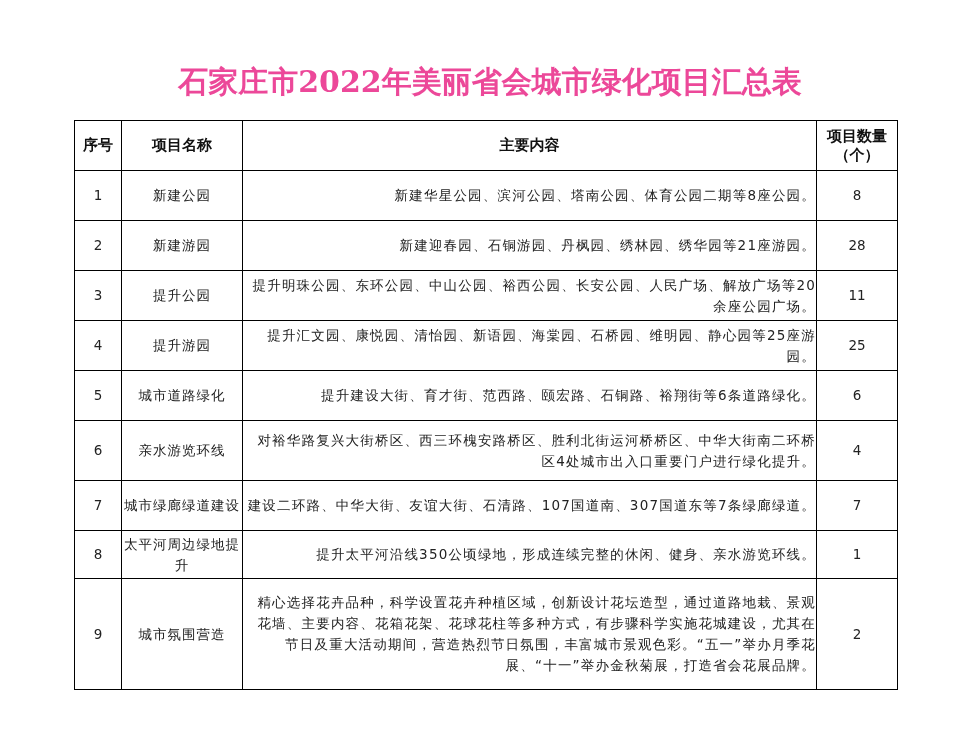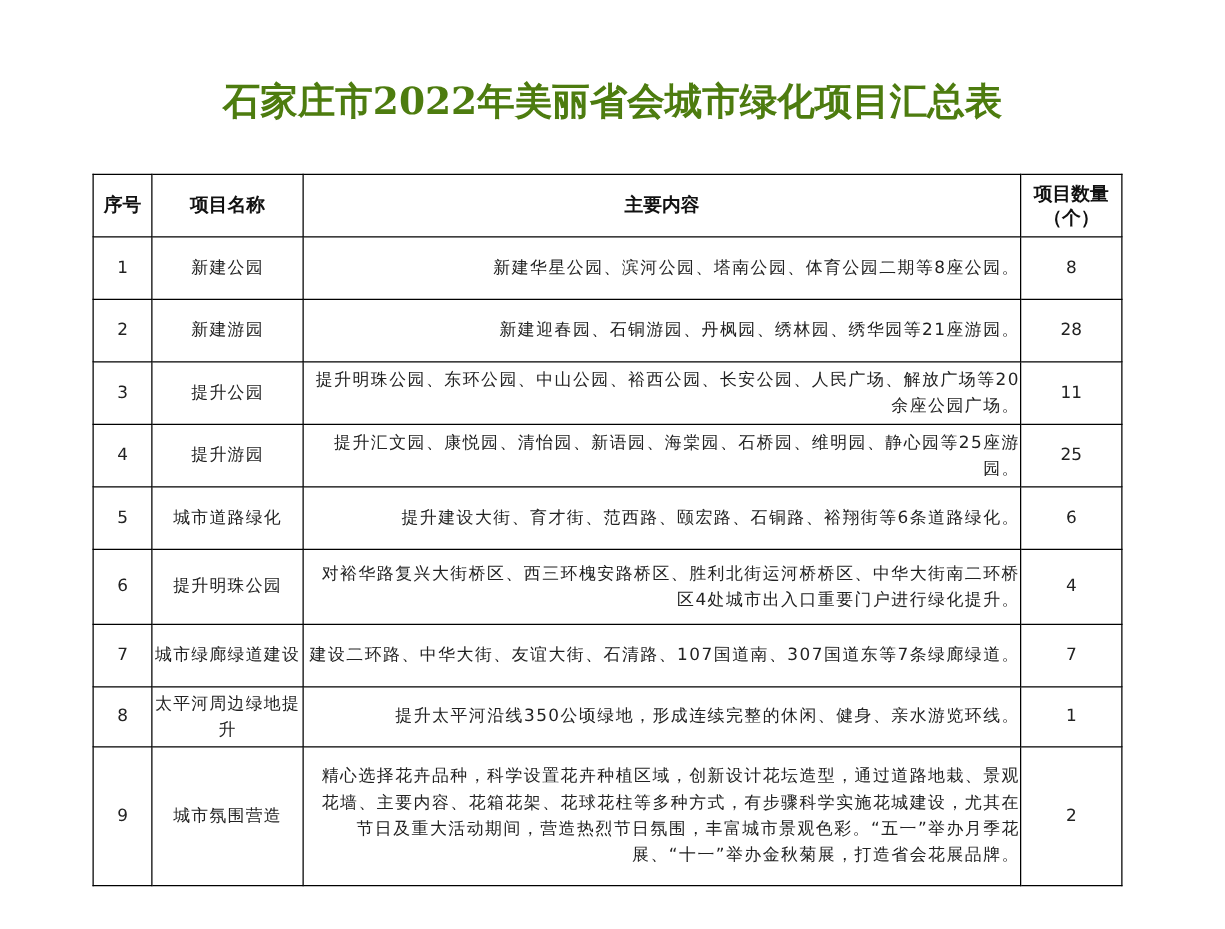--- a/index.html
+++ b/index.html
@@ -19,30 +19,29 @@
       position: absolute;
       left: 0;
       top: 60px;
       width: 980px;
       text-align: center;
       font-family: "DejaVu Serif", "Liberation Serif", serif;
       font-weight: bold;
       font-size: 30px;
       line-height: 44px;
       letter-spacing: 0px;
-      color: #4d7c0f;
+      color: #ec4899;
     }
     table.summary {
       position: absolute;
       left: 74px;
       top: 120px;
       border-collapse: collapse;
       table-layout: fixed;
       width: 823px;
-      margin-top: 19px;
     }
     table.summary th, table.summary td {
       border: 1.5px solid #000;
       padding: 0;
       vertical-align: middle;
     }
     table.summary th {
       font-family: "DejaVu Sans", "Liberation Sans", sans-serif;
       font-weight: bold;
       font-size: 15px;
@@ -125,21 +124,21 @@
       <td class="c-qty">25</td>
     </tr>
     <tr style="height:50px">
       <td class="c-no">5</td>
       <td class="c-name">城市道路绿化</td>
       <td class="c-content">提升建设大街、育才街、范西路、颐宏路、石铜路、裕翔街等6条道路绿化。</td>
       <td class="c-qty">6</td>
     </tr>
     <tr style="height:60px">
       <td class="c-no">6</td>
-      <td class="c-name">提升明珠公园</td>
+      <td class="c-name">亲水游览环线</td>
       <td class="c-content">对裕华路复兴大街桥区、西三环槐安路桥区、胜利北街运河桥桥区、中华大街南二环桥区4处城市出入口重要门户进行绿化提升。</td>
       <td class="c-qty">4</td>
     </tr>
     <tr style="height:50px">
       <td class="c-no">7</td>
       <td class="c-name">城市绿廊绿道建设</td>
       <td class="c-content">建设二环路、中华大街、友谊大街、石清路、107国道南、307国道东等7条绿廊绿道。</td>
       <td class="c-qty">7</td>
     </tr>
     <tr style="height:48px">

